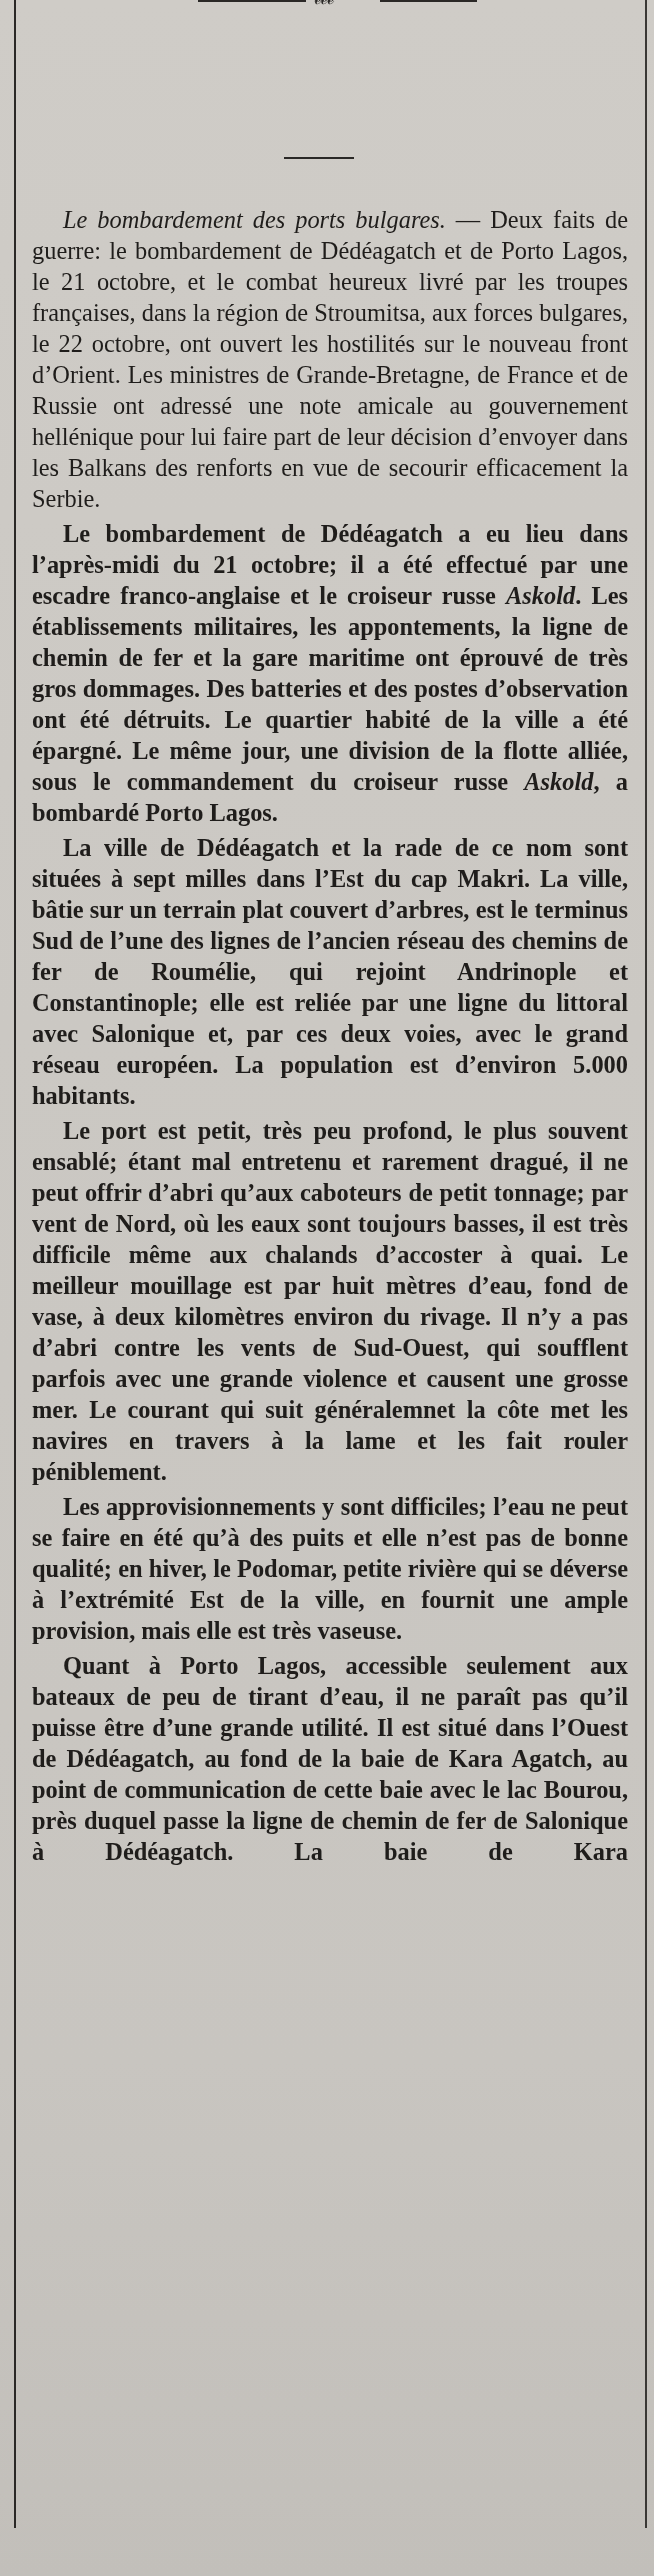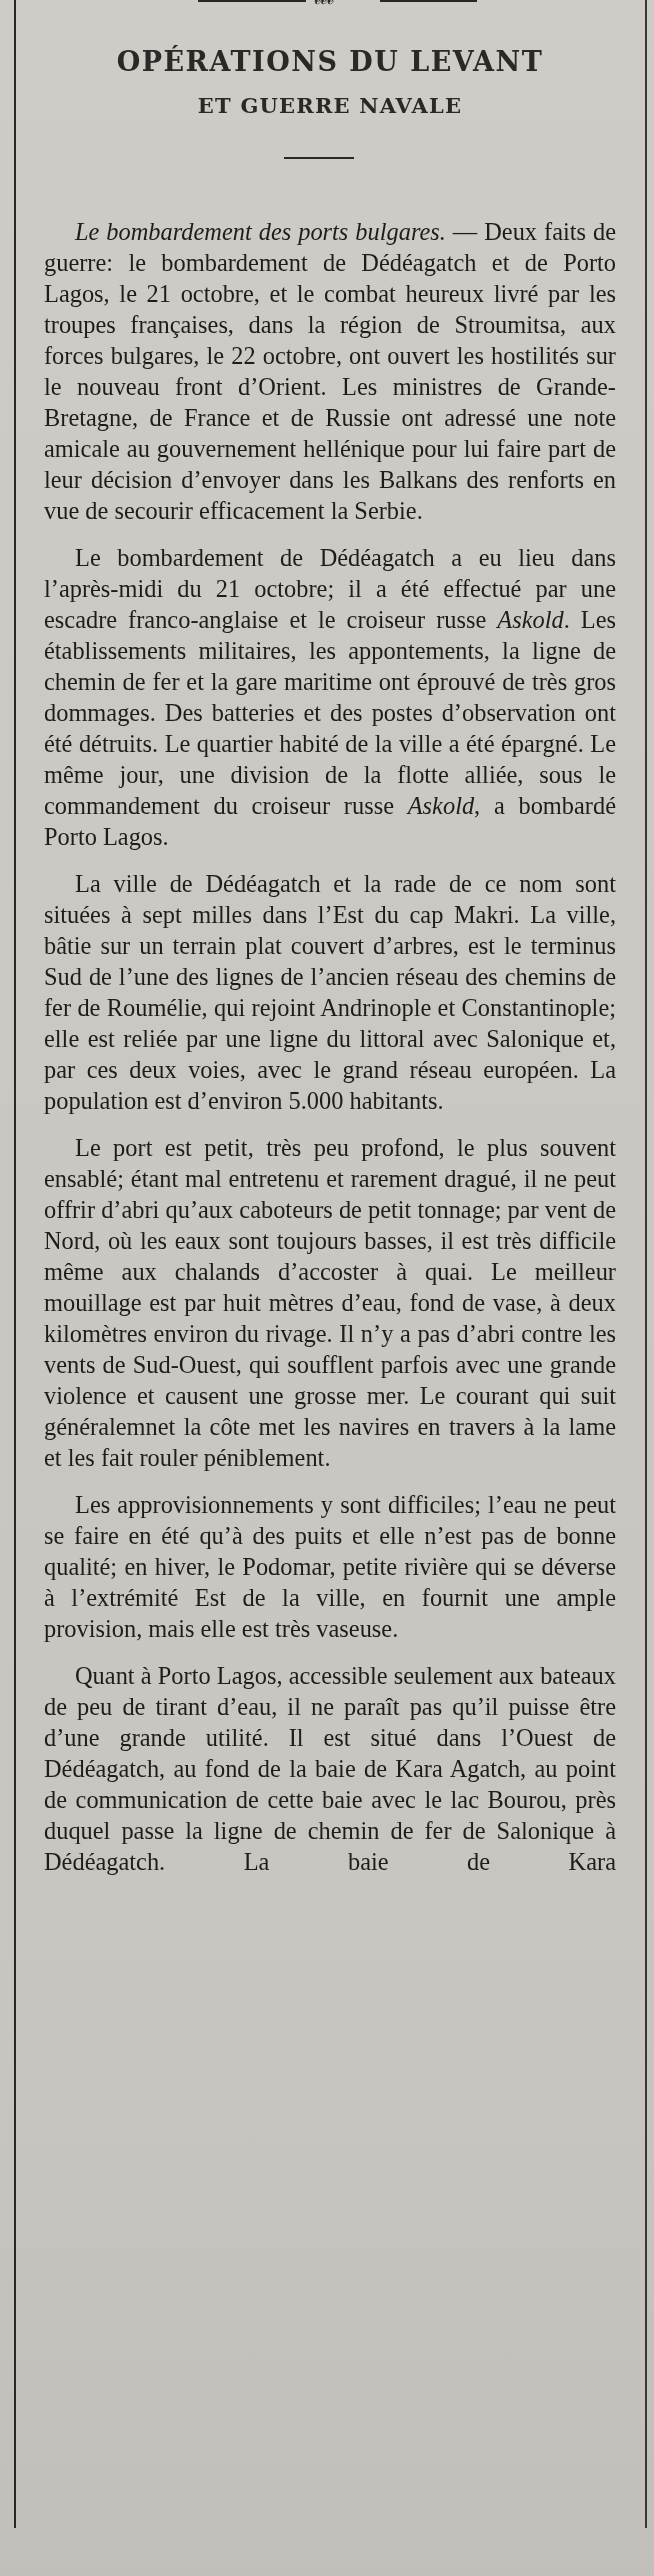--- a/index.html
+++ b/index.html
@@ -39,40 +39,38 @@
   .title2 { top: 93px; font-size: 21px; letter-spacing: 1.2px; }
   .sep { position: absolute; left: 284px; top: 157px; width: 70px; height: 2.3px; background: #2a2826; }
   .article {
     position: absolute; left: 28px; top: 200px; width: 604px;
     font-family: "Liberation Serif", "DejaVu Serif", serif;
     font-size: 24.4px;
     line-height: 31px;
     text-align: justify;
     hyphens: none;
   }
-  .article p { margin: 16px; text-indent: 31px; }
-  .article p + p { margin-top: 3.1px; }
+  .article p { margin: 4px; text-indent: 31px; }
+  .article p + p { margin-top: 3.1px; font-weight: bold; }
   .lead-title { font-style: italic; }
   .ital { font-style: italic; }
 </style>
 </head>
 <body>
 
 <div class="page">
   <div class="rule-left"></div>
   <div class="rule-right"></div>
 
   <div class="ornament">
     <div class="bar" style="left:0;width:108px;"></div>
     <div class="bar" style="left:182px;width:97px;"></div>
     <div class="swirl">ℯℯℯ</div>
   </div>
 
-  <div class="title title1">OPÉRATIONS DU LEVANT</div>
-  <div class="title title2">ET GUERRE NAVALE</div>
   <div class="sep"></div>
 
   <div class="article">
     <p><span class="lead-title">Le bombardement des ports bulgares.</span><span> — </span><span>Deux faits de guerre: le bombardement de Dédéagatch et de Porto Lagos, le 21 octobre, et le combat heureux livré par les troupes françaises, dans la région de Stroumitsa, aux forces bulgares, le 22 octobre, ont ouvert les hostilités sur le nouveau front d’Orient. Les ministres de Grande-Bretagne, de France et de Russie ont adressé une note amicale au gouvernement hellénique pour lui faire part de leur décision d’envoyer dans les Balkans des renforts en vue de secourir efficacement la Serbie.</span></p>
     <p><span>Le bombardement de Dédéagatch a eu lieu dans l’après-midi du 21 octobre; il a été effectué par une escadre franco-anglaise et le croiseur russe </span><span class="ital">Askold</span><span>. Les établissements militaires, les appontements, la ligne de chemin de fer et la gare maritime ont éprouvé de très gros dommages. Des batteries et des postes d’observation ont été détruits. Le quartier habité de la ville a été épargné. Le même jour, une division de la flotte alliée, sous le commandement du croiseur russe </span><span class="ital">Askold</span><span>, a bombardé Porto Lagos.</span></p>
     <p>La ville de Dédéagatch et la rade de ce nom sont situées à sept milles dans l’Est du cap Makri. La ville, bâtie sur un terrain plat couvert d’arbres, est le terminus Sud de l’une des lignes de l’ancien réseau des chemins de fer de Roumélie, qui rejoint Andrinople et Constantinople; elle est reliée par une ligne du littoral avec Salonique et, par ces deux voies, avec le grand réseau européen. La population est d’environ 5.000 habitants.</p>
     <p>Le port est petit, très peu profond, le plus souvent ensablé; étant mal entretenu et rarement dragué, il ne peut offrir d’abri qu’aux caboteurs de petit tonnage; par vent de Nord, où les eaux sont toujours basses, il est très difficile même aux chalands d’accoster à quai. Le meilleur mouillage est par huit mètres d’eau, fond de vase, à deux kilomètres environ du rivage. Il n’y a pas d’abri contre les vents de Sud-Ouest, qui soufflent parfois avec une grande violence et causent une grosse mer. Le courant qui suit généralemnet la côte met les navires en travers à la lame et les fait rouler péniblement.</p>
     <p>Les approvisionnements y sont difficiles; l’eau ne peut se faire en été qu’à des puits et elle n’est pas de bonne qualité; en hiver, le Podomar, petite rivière qui se déverse à l’extrémité Est de la ville, en fournit une ample provision, mais elle est très vaseuse.</p>
     <p style="text-align-last: justify;">Quant à Porto Lagos, accessible seulement aux bateaux de peu de tirant d’eau, il ne paraît pas qu’il puisse être d’une grande utilité. Il est situé dans l’Ouest de Dédéagatch, au fond de la baie de Kara Agatch, au point de communication de cette baie avec le lac Bourou, près duquel passe la ligne de chemin de fer de Salonique à Dédéagatch. La baie de Kara</p>
   </div>

